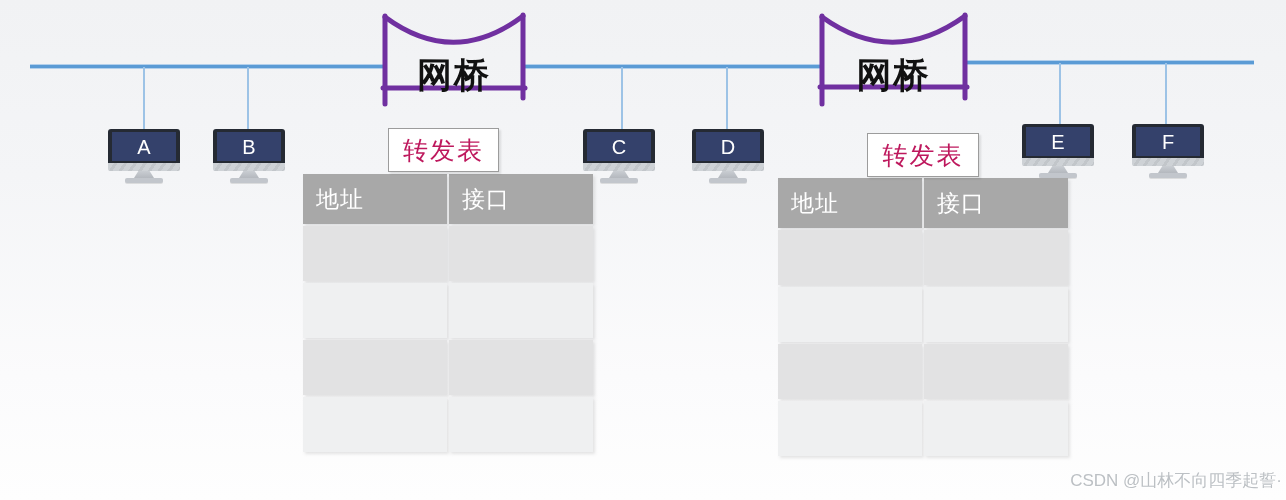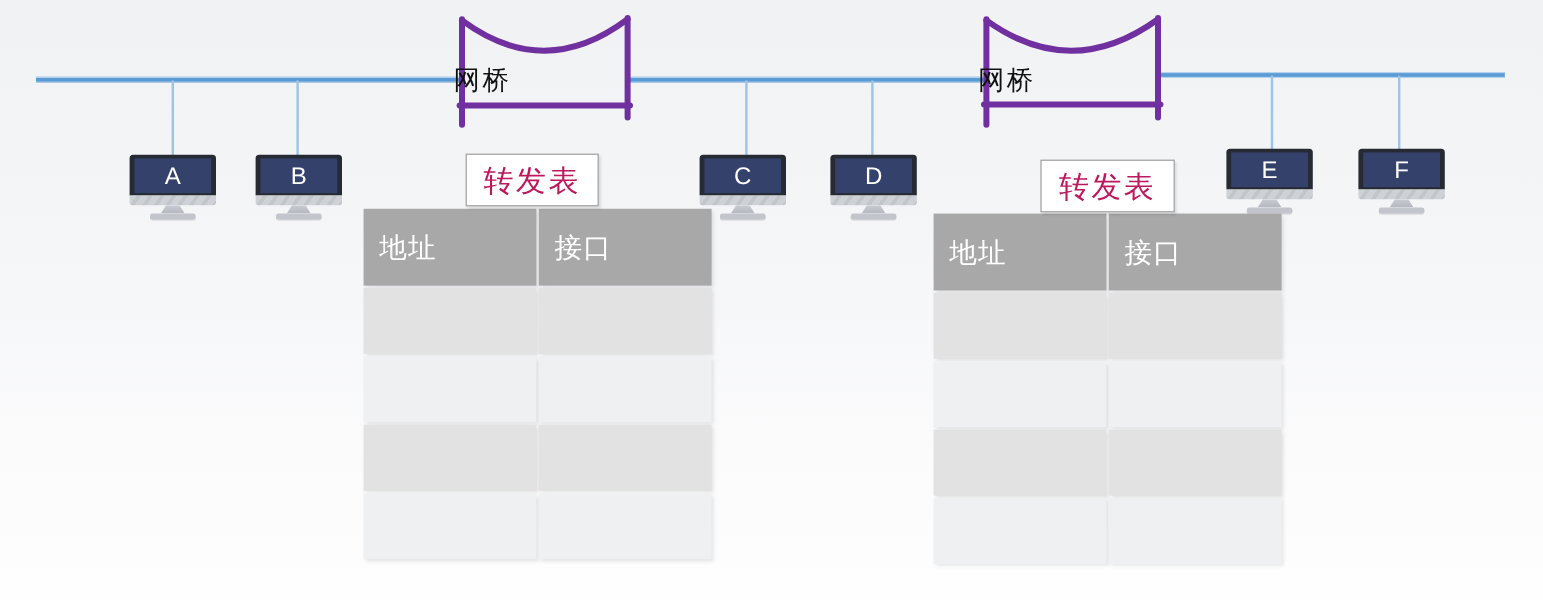--- a/index.html
+++ b/index.html
@@ -15,23 +15,23 @@
     border-top:1px solid #b3d0ec;border-bottom:1px solid #b3d0ec;
   }
   .drop-line{
     position:absolute;width:2px;
     background:var(--drop-blue,#9dc3e6);
   }
   
   .bridge{position:absolute;}
   .bridge svg{position:absolute;left:0;top:0;overflow:visible;}
   .bridge-label{
-    position:absolute;left:0;right:0;top:42px;text-align:left;
-    font-family:"Liberation Serif",serif;font-size:22px;color:#111;
-    letter-spacing:2px;white-space:nowrap;
+    position:absolute;left:0;right:0;top:42px;text-align:center;
+    font-family:"Liberation Serif",serif;font-size:35px;color:#111;
+    letter-spacing:2px;white-space:nowrap;font-weight:bold;
   }
   
   .computer{position:absolute;width:72px;display:flex;flex-direction:column;align-items:center;}
   .monitor{
     width:72px;height:34px;box-sizing:border-box;
     background:var(--monitor-frame,#252a33);
     border-radius:3px 3px 0 0;padding:3px 4px 2px 4px;
   }
   .screen{
     width:100%;height:100%;background:var(--screen-navy,#34416b);
@@ -57,21 +57,21 @@
     box-shadow:2px 2px 2px rgba(0,0,0,0.10);
     display:flex;align-items:center;justify-content:center;
     font-family:"Liberation Serif",serif;font-size:25px;color:#be185d;
     letter-spacing:2px;white-space:nowrap;z-index:2;
   }
   .fwd-table{position:absolute;width:290px;z-index:1;}
   .trow{
     display:grid;grid-template-columns:144px 1fr;gap:2px;
     height:55px;margin-top:2px;
   }
-  .trow.thead{height:64px;margin-top:0;}
+  .trow.thead{height:50px;margin-top:0;}
   .cell{box-shadow:2px 2px 3px rgba(110,110,110,0.18);}
   .hcell{
     background:var(--table-header-gray,#a8a8a8);color:#fff;
     font-family:"Liberation Serif",serif;font-size:23px;
     display:flex;align-items:center;padding-left:13px;letter-spacing:1px;
   }
   .r-dark .cell{background:var(--row-dark,#e2e2e3);}
   .r-light .cell{background:var(--row-light,#eff0f1);}
   
   .watermark{
@@ -231,14 +231,15 @@
     <div class="trow r-dark">
       <div class="cell"></div>
       <div class="cell"></div>
     </div>
     <div class="trow r-light">
       <div class="cell"></div>
       <div class="cell"></div>
     </div>
   </div>
 
+  <div class="watermark">CSDN @山林不向四季起誓·</div>
 
 </div>
 
 </body></html>

